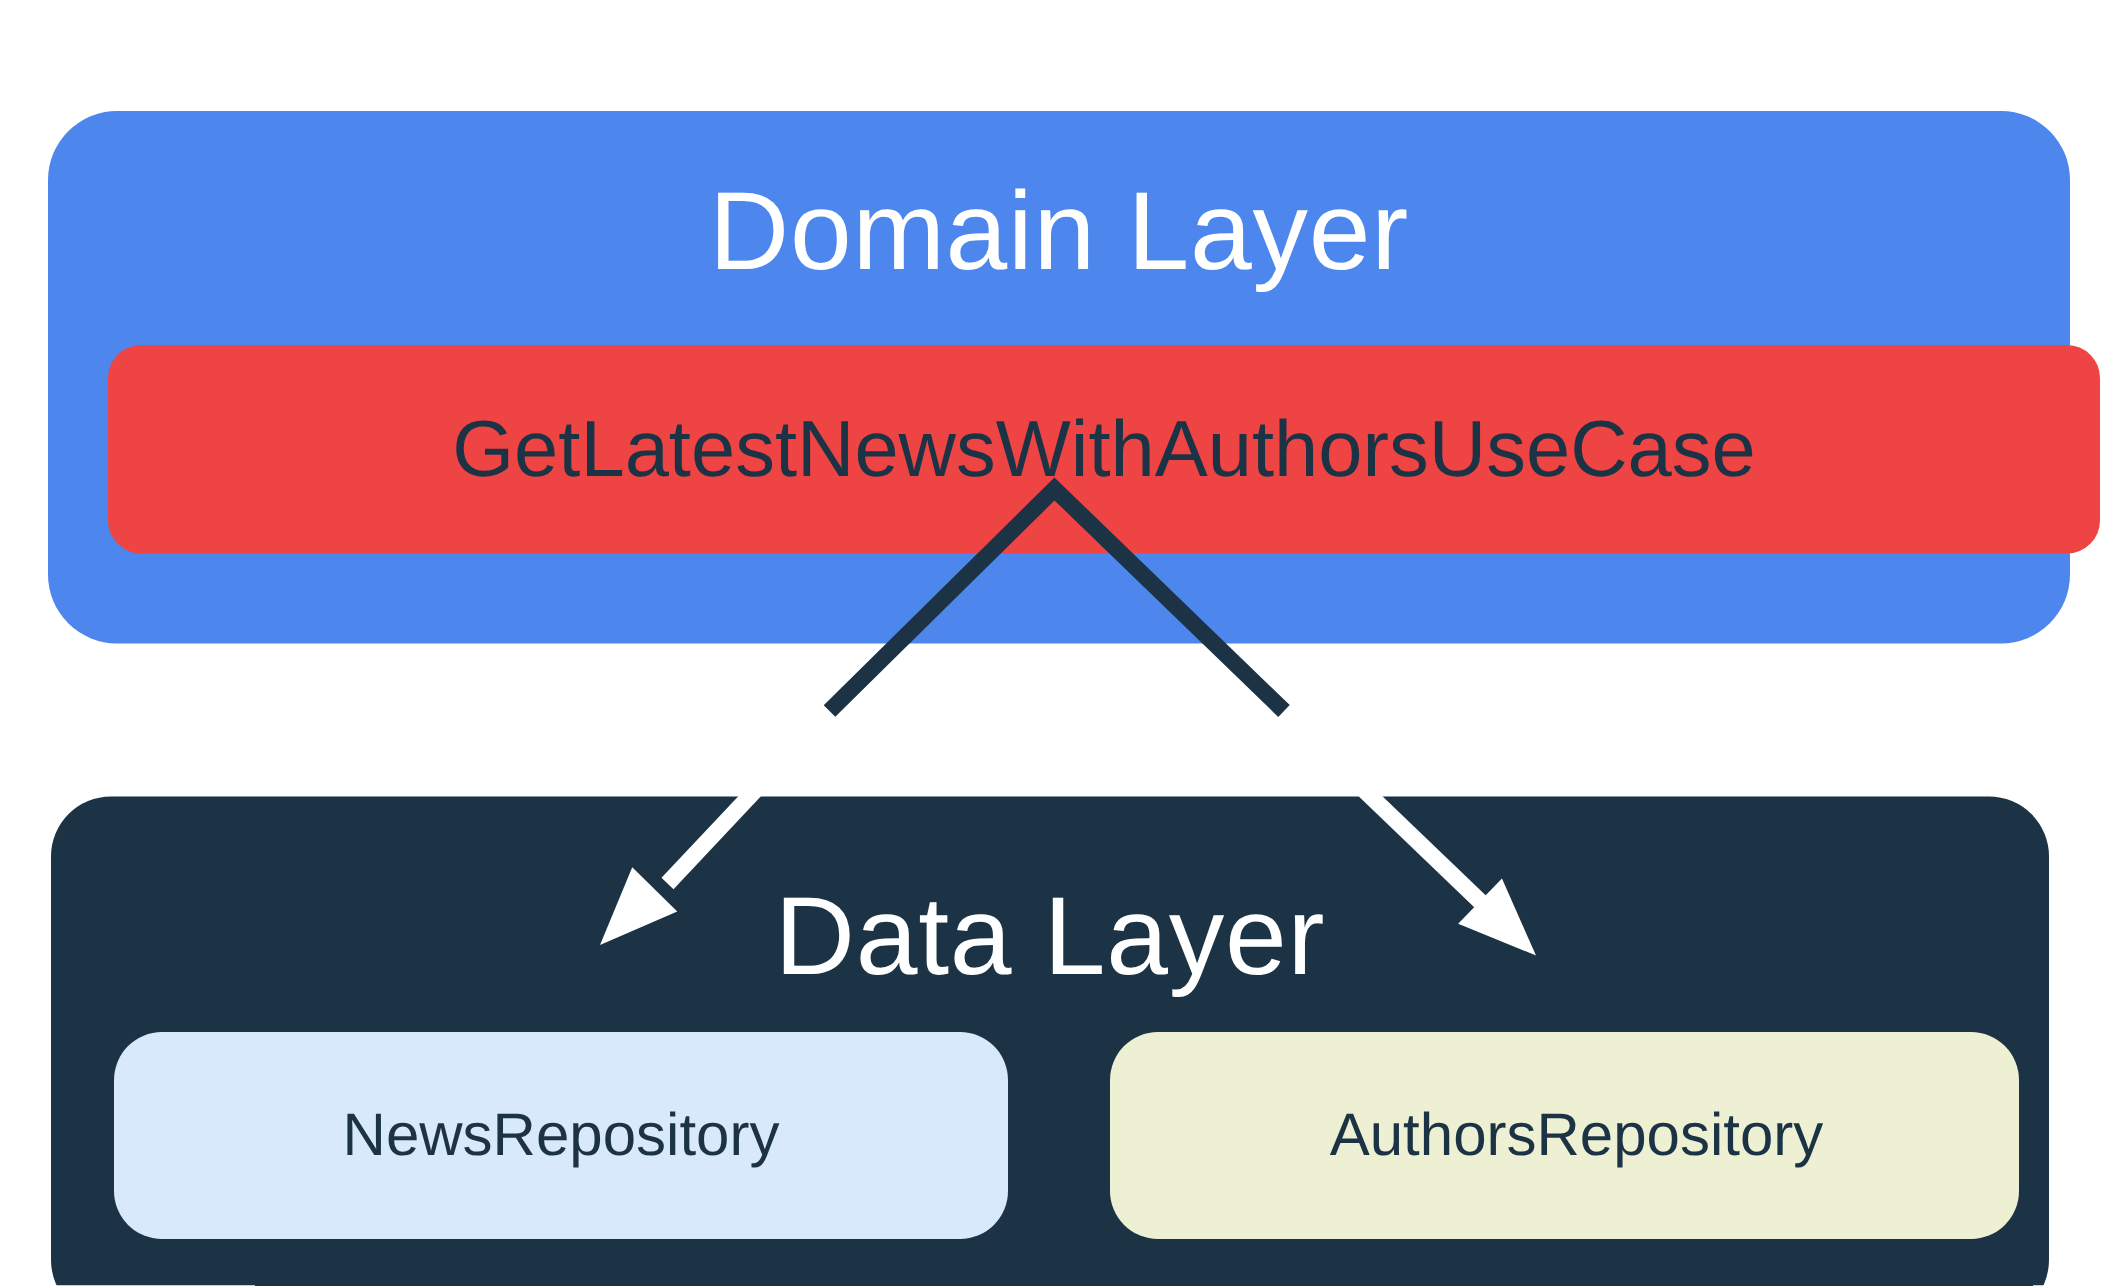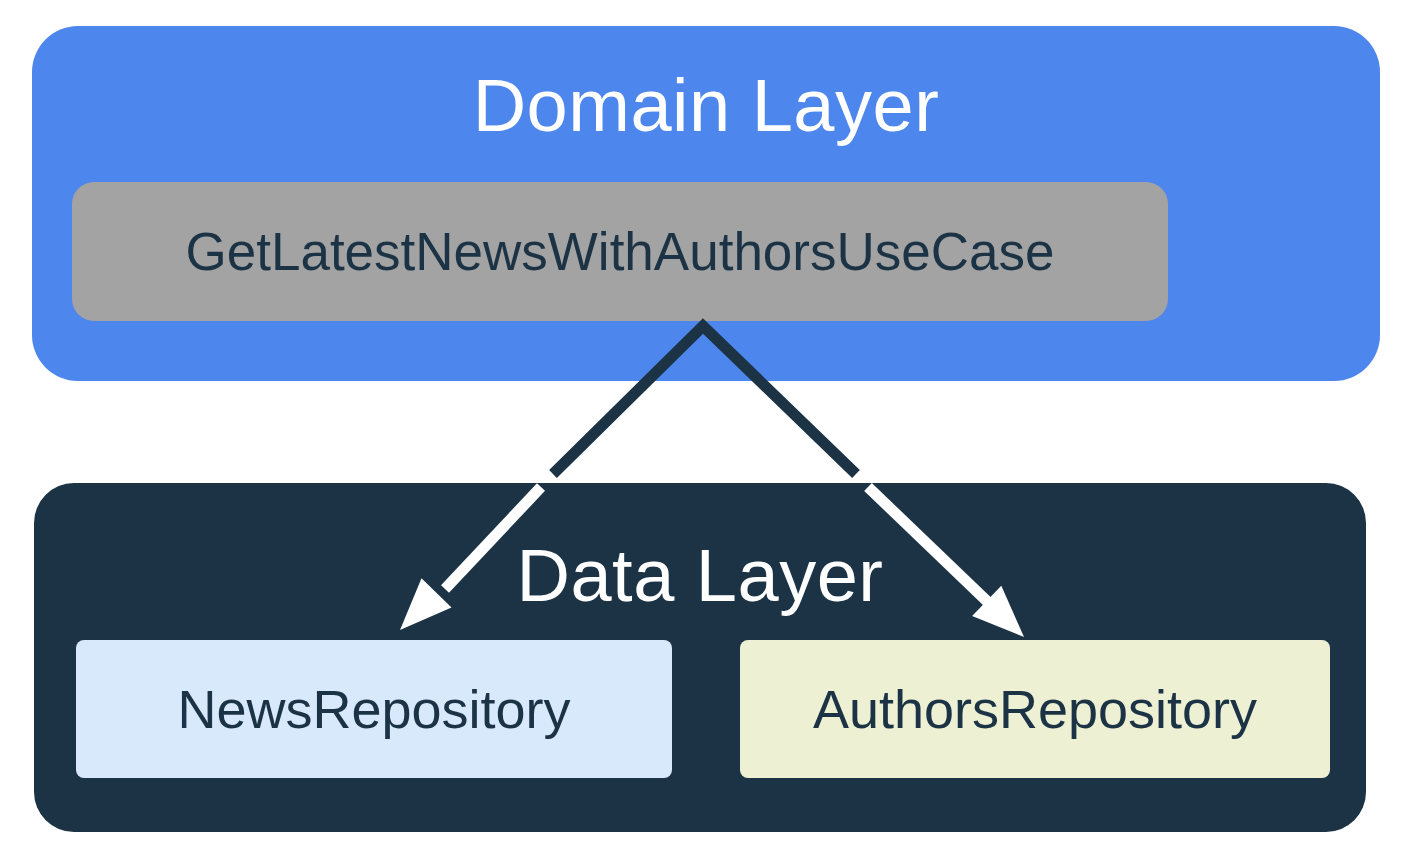--- a/index.html
+++ b/index.html
@@ -4,21 +4,21 @@
 <style>
   html, body { margin: 0; padding: 0; background: #ffffff; }
   .canvas {
     position: relative;
     width: 1414px;
     height: 857px;
     background: #ffffff;
     overflow: hidden;
     font-family: "Liberation Sans", "DejaVu Sans", sans-serif;
   }
-  .layer { position: absolute; }
+  .layer { position: absolute; margin-top: 48px; }
   .domain-layer {
     left: 32px; top: 26px;
     width: 1348px; height: 355px;
     background: #4D86EC;
     border-radius: 46px;
   }
   .data-layer {
     left: 34px; top: 483px;
     width: 1332px; height: 349px;
     background: #1B3344;
@@ -39,32 +39,32 @@
   .node {
     position: absolute;
     display: flex;
     align-items: center;
     justify-content: center;
     color: #1B3344;
     white-space: nowrap;
   }
   .use-case {
     left: 40px; top: 156px;
-    width: 1096px; height: 139px;
-    background: #a3a3a3;
+    width: 1328px; height: 139px;
+    background: #ef4444;
     border-radius: 22px;
     font-size: 53px;
   }
   .repo {
     top: 157px; height: 138px;
-    border-radius: 8px;
-    font-size: 54px;
+    border-radius: 32px;
+    font-size: 40px;
   }
   .repo-news  { left: 42px;  width: 596px; background: #D8E9FC; }
-  .repo-authors { left: 706px; width: 590px; background: #EDF0D3; }
+  .repo-authors { left: 706px; width: 590px; background: #EDF0D3; padding-left: 16px; }
   .arrows {
     position: absolute;
     left: 0; top: 0;
     width: 1414px; height: 857px;
     pointer-events: none;
   }
 </style>
 </head>
 <body>
 

